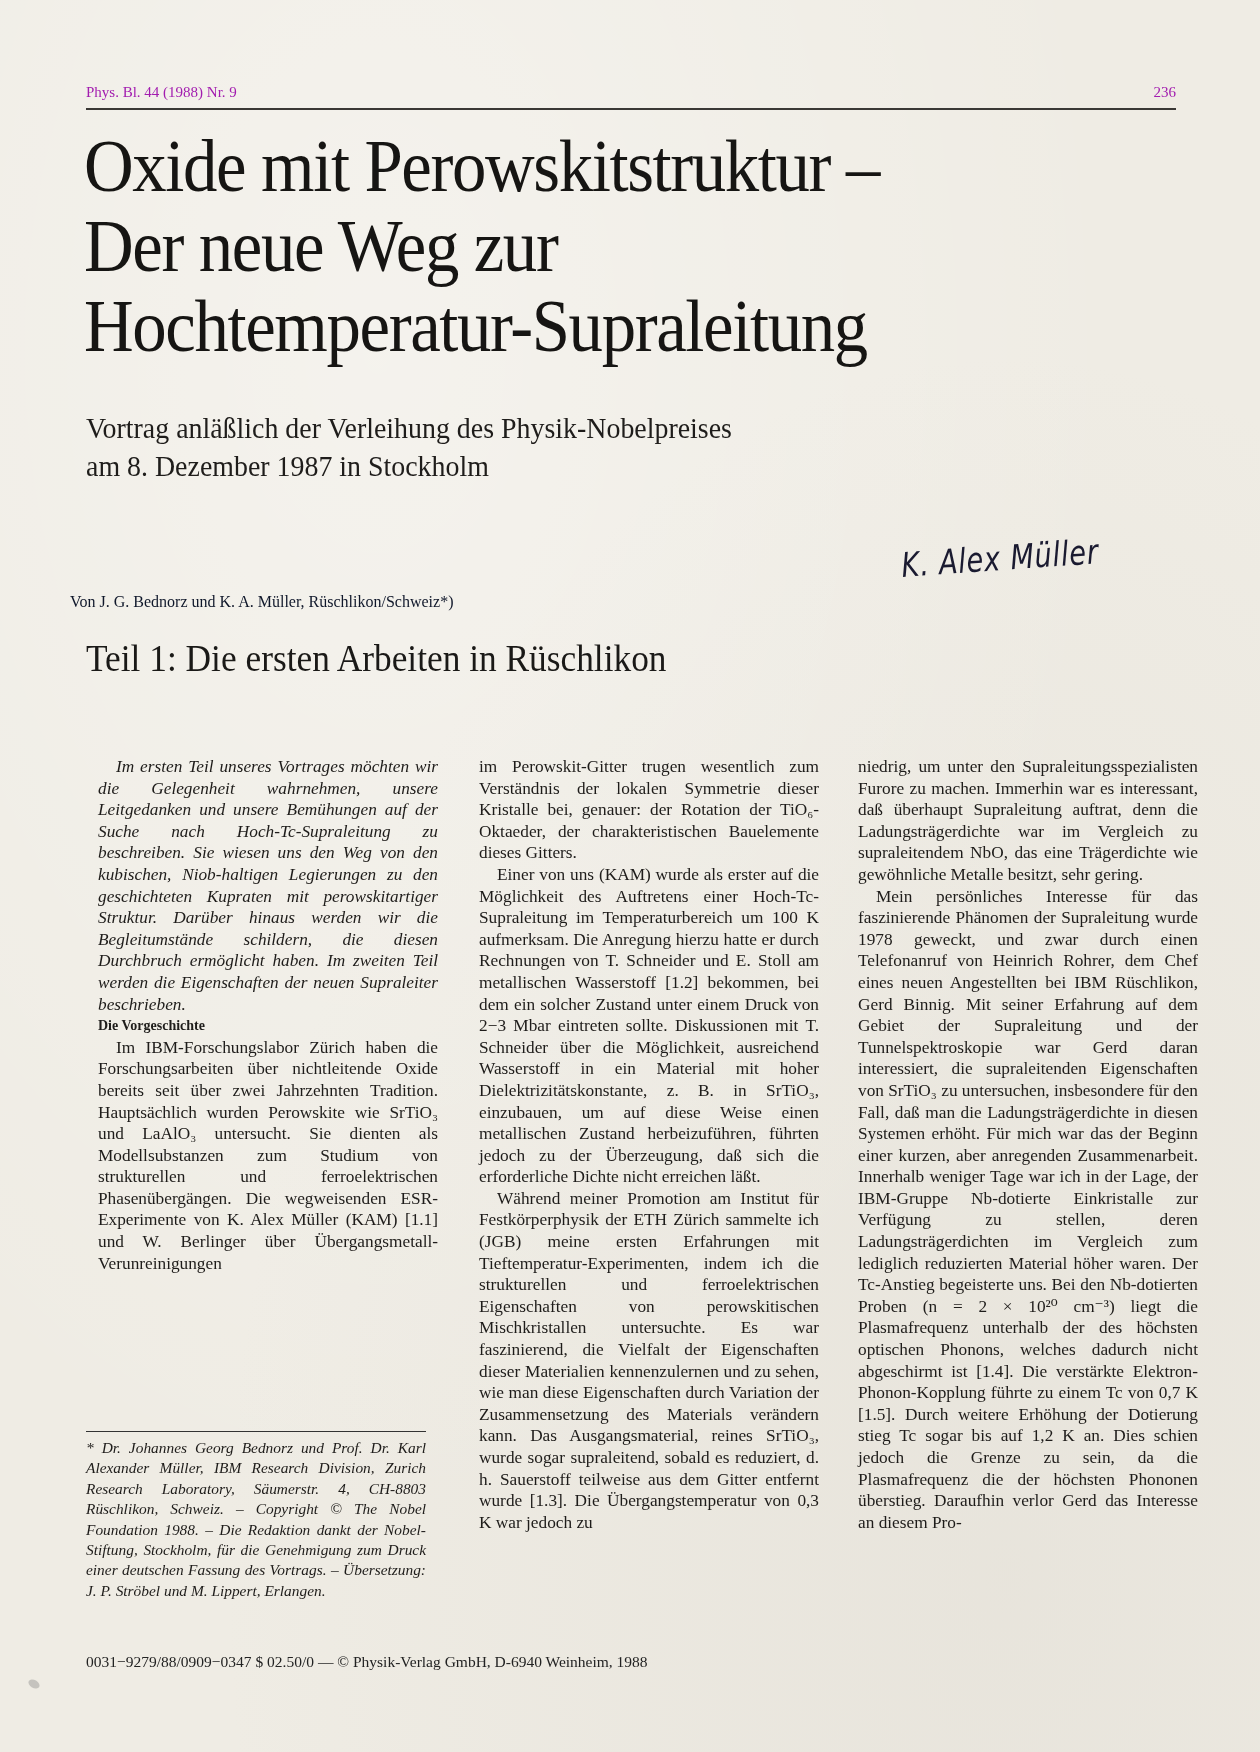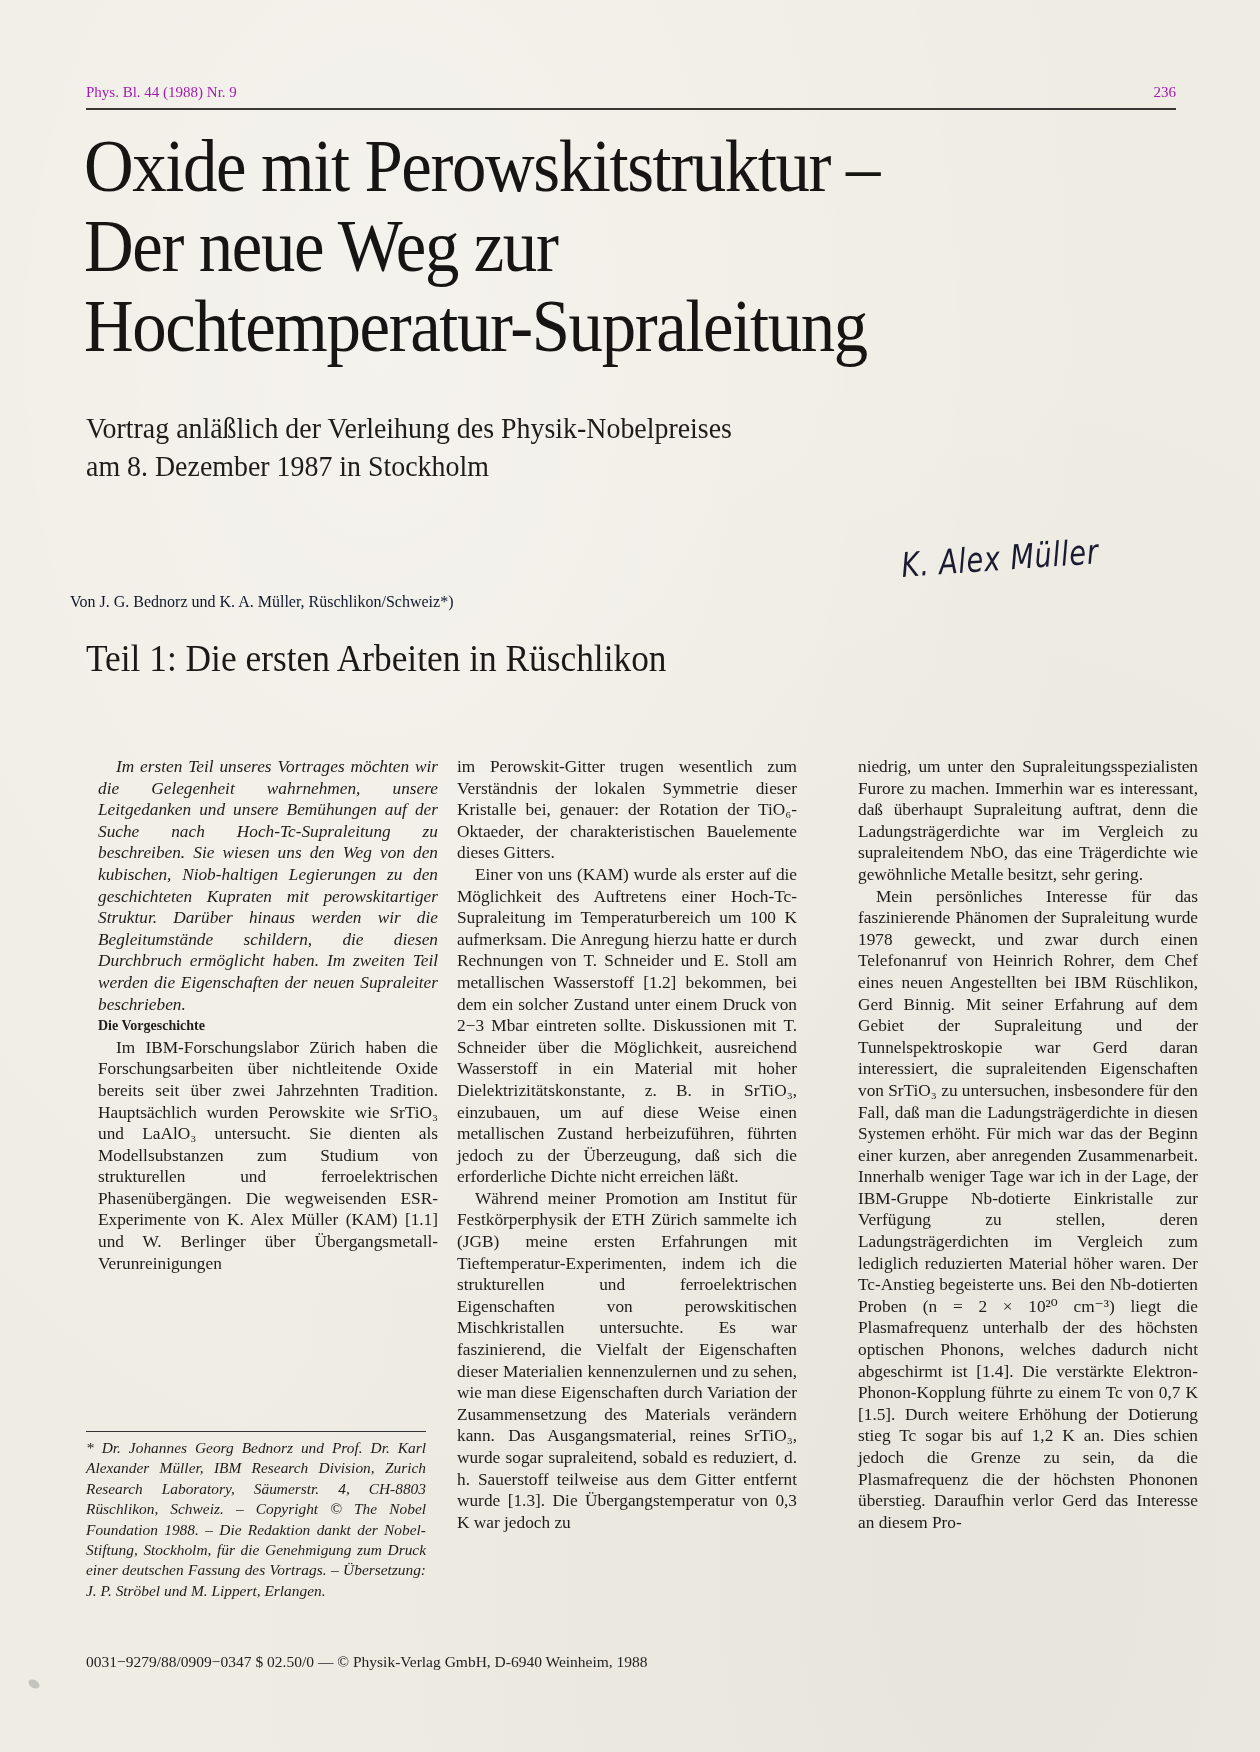--- a/index.html
+++ b/index.html
@@ -54,21 +54,21 @@
     transform: scaleX(0.93); transform-origin: left top;
   }
   .col {
     position: absolute; top: 756px; width: 340px;
     font-size: 17.3px; line-height: 21.6px; text-align: justify;
     hyphens: none;
   }
   .col p { margin: 0; text-indent: 18px; }
   .col p.noindent { text-indent: 0; }
   .col1 { left: 98px; }
-  .col2 { left: 457px; }
+  .col2 { left: 479px; }
   .col3 { left: 830px; margin-left: 28px; }
   .abstract { font-style: italic; text-indent: 18px; margin: 0; }
   .subhead {
     font-weight: bold; font-size: 14px; margin: 34px 0 20px 0; text-indent: 0 !important;
   }
   .footnote-rule {
     position: absolute; left: 86px; top: 1431px; width: 340px; height: 1px; background: #333;
   }
   .footnote {
     position: absolute; left: 86px; top: 1438px; width: 340px;

